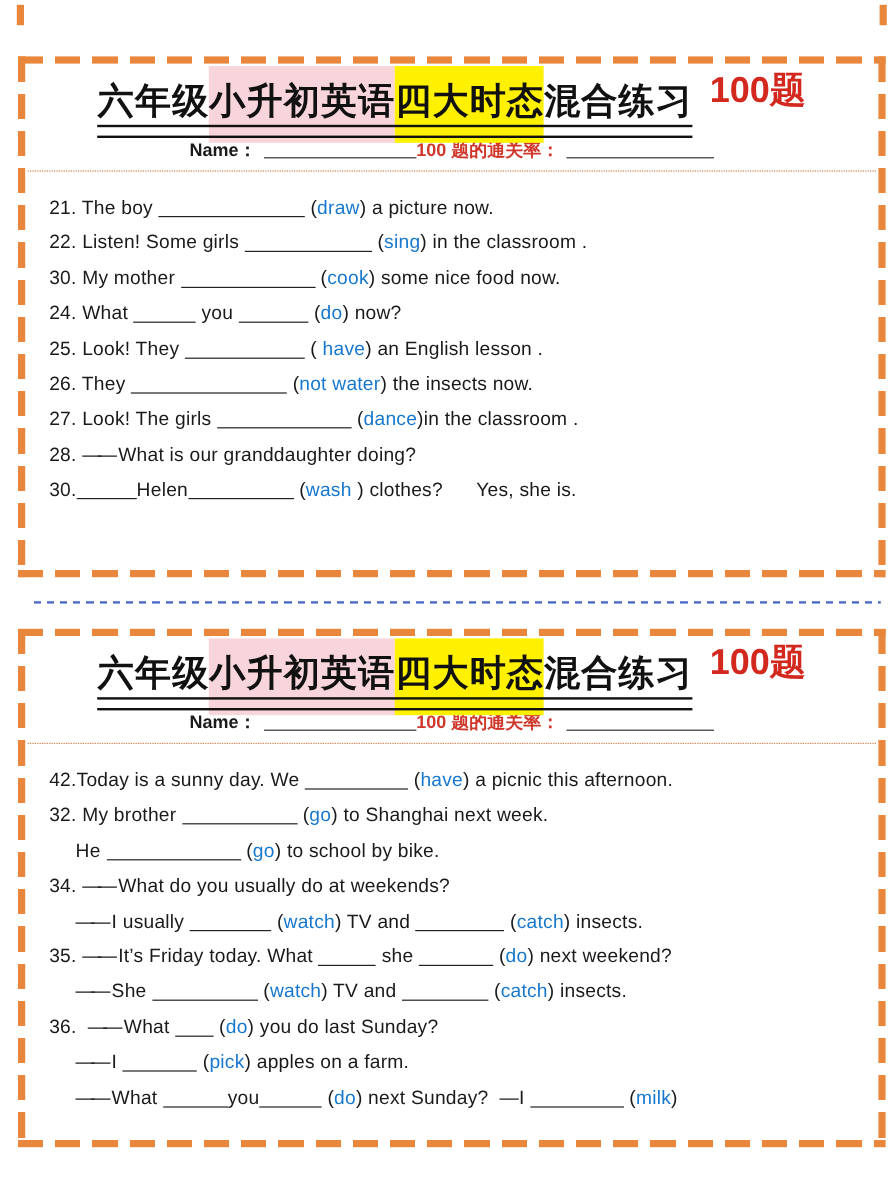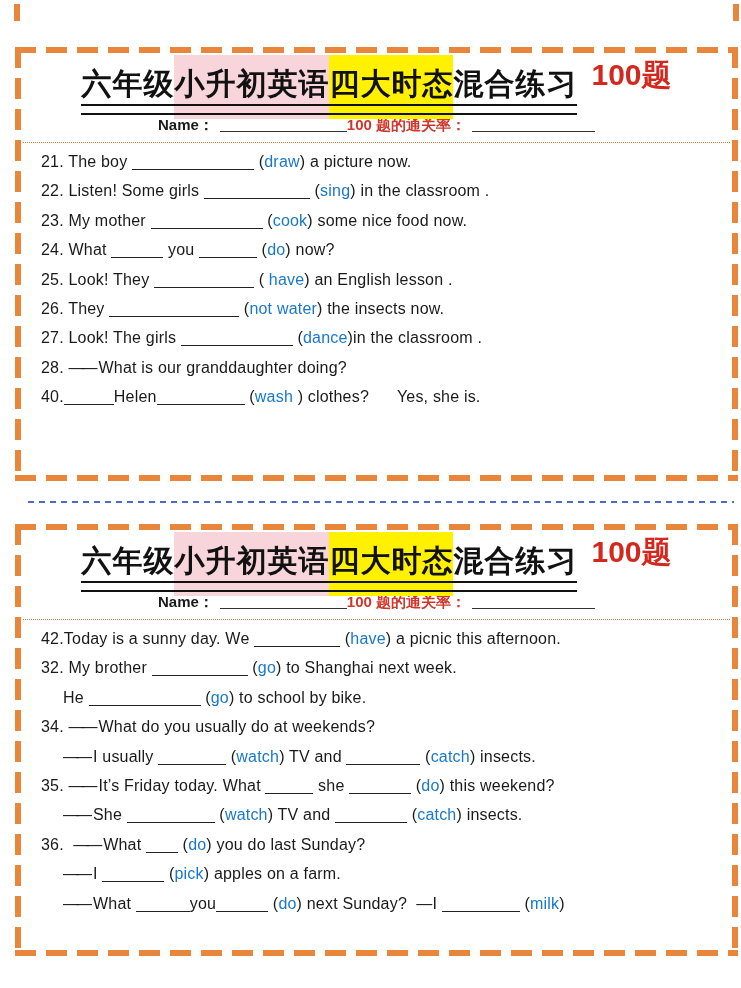--- a/index.html
+++ b/index.html
@@ -35,21 +35,21 @@
     white-space:nowrap;}
   .name-label{color:#1a1a1a;}
   .rate-label{color:#cf372b;}
   .nblank{display:inline-block;border-bottom:1.6px solid #333;height:13px;
     vertical-align:-2px;margin-left:6px;}
   .nblank.b1{width:127px;}
   .nblank.b2{width:123px;}
 
   .rule{margin:4px 8px 0 8px;border-top:1.5px dotted #d08048;height:0;}
 
-  .questions{margin:4px 0 0 26px;}
+  .questions{margin:16px 0 0 26px;}
   .qline{line-height:29.4px;height:29.4px;font-size:16px;font-weight:500;
     letter-spacing:.2px;white-space:nowrap;}
   .qline.indent{padding-left:22px;}
   .blank{display:inline-block;border-bottom:1.6px solid #222;height:14px;
     vertical-align:-3px;}
   .verb{color:#1778ce;}
   .dash{letter-spacing:-3px;margin-right:4px;}
 </style>
 </head>
 <body>
@@ -71,27 +71,27 @@
 
     <div class="name-row">
       <span class="name-label">Name：</span><span class="nblank b1"></span><span class="rate-label">100 题的通关率：</span><span class="nblank b2"></span>
     </div>
 
     <div class="rule"></div>
 
     <div class="questions">
         <div class="qline"><span class="txt">21. The boy </span><span class="blank" style="width: 122px;"></span><span class="txt"> (</span><span class="verb">draw</span><span class="txt">) a picture now.</span></div>
         <div class="qline"><span class="txt">22. Listen! Some girls </span><span class="blank" style="width: 106px;"></span><span class="txt"> (</span><span class="verb">sing</span><span class="txt">) in the classroom .</span></div>
-        <div class="qline"><span class="txt">23. My mother </span><span class="blank" style="width: 112px;"></span><span class="txt"> (</span><span class="verb">cook</span><span class="txt">) some nice food now.</span></div>
+        <div class="qline"><span class="txt">30. My mother </span><span class="blank" style="width: 112px;"></span><span class="txt"> (</span><span class="verb">cook</span><span class="txt">) some nice food now.</span></div>
         <div class="qline"><span class="txt">24. What </span><span class="blank" style="width: 52px;"></span><span class="txt"> you </span><span class="blank" style="width: 58px;"></span><span class="txt"> (</span><span class="verb">do</span><span class="txt">) now?</span></div>
         <div class="qline"><span class="txt">25. Look! They </span><span class="blank" style="width: 100px;"></span><span class="txt"> ( </span><span class="verb">have</span><span class="txt">) an English lesson .</span></div>
         <div class="qline"><span class="txt">26. They </span><span class="blank" style="width: 130px;"></span><span class="txt"> (</span><span class="verb">not water</span><span class="txt">) the insects now.</span></div>
         <div class="qline"><span class="txt">27. Look! The girls </span><span class="blank" style="width: 112px;"></span><span class="txt"> (</span><span class="verb">dance</span><span class="txt">)in the classroom .</span></div>
         <div class="qline"><span class="txt">28. </span><span class="dash">——</span><span class="txt">What is our granddaughter doing?</span></div>
-        <div class="qline"><span class="txt">40.</span><span class="blank" style="width: 50px;"></span><span class="txt">Helen</span><span class="blank" style="width: 88px;"></span><span class="txt"> (</span><span class="verb">wash</span><span class="txt"> ) clothes?&nbsp;&nbsp;&nbsp;&nbsp;&nbsp;&nbsp;Yes, she is.</span></div>
+        <div class="qline"><span class="txt">30.</span><span class="blank" style="width: 50px;"></span><span class="txt">Helen</span><span class="blank" style="width: 88px;"></span><span class="txt"> (</span><span class="verb">wash</span><span class="txt"> ) clothes?&nbsp;&nbsp;&nbsp;&nbsp;&nbsp;&nbsp;Yes, she is.</span></div>
       </div>
   </section>
 
   <div class="divider" style="top:501px;"></div>
 
   <section class="panel" style="top:524px;height:432px;">
     <div class="edge-h edge-top"></div>
     <div class="edge-h edge-bottom"></div>
     <div class="edge-v edge-left"></div>
     <div class="edge-v edge-right"></div>
@@ -105,21 +105,21 @@
     </div>
 
     <div class="rule"></div>
 
     <div class="questions">
         <div class="qline"><span class="txt">42.Today is a sunny day. We </span><span class="blank" style="width: 86px;"></span><span class="txt"> (</span><span class="verb">have</span><span class="txt">) a picnic this afternoon.</span></div>
         <div class="qline"><span class="txt">32. My brother </span><span class="blank" style="width: 96px;"></span><span class="txt"> (</span><span class="verb">go</span><span class="txt">) to Shanghai next week.</span></div>
         <div class="qline indent"><span class="txt">He </span><span class="blank" style="width: 112px;"></span><span class="txt"> (</span><span class="verb">go</span><span class="txt">) to school by bike.</span></div>
         <div class="qline"><span class="txt">34. </span><span class="dash">——</span><span class="txt">What do you usually do at weekends?</span></div>
         <div class="qline indent"><span class="dash">——</span><span class="txt">I usually </span><span class="blank" style="width: 68px;"></span><span class="txt"> (</span><span class="verb">watch</span><span class="txt">) TV and </span><span class="blank" style="width: 74px;"></span><span class="txt"> (</span><span class="verb">catch</span><span class="txt">) insects.</span></div>
-        <div class="qline"><span class="txt">35. </span><span class="dash">——</span><span class="txt">It’s Friday today. What </span><span class="blank" style="width: 48px;"></span><span class="txt"> she </span><span class="blank" style="width: 62px;"></span><span class="txt"> (</span><span class="verb">do</span><span class="txt">) this weekend?</span></div>
+        <div class="qline"><span class="txt">35. </span><span class="dash">——</span><span class="txt">It’s Friday today. What </span><span class="blank" style="width: 48px;"></span><span class="txt"> she </span><span class="blank" style="width: 62px;"></span><span class="txt"> (</span><span class="verb">do</span><span class="txt">) next weekend?</span></div>
         <div class="qline indent"><span class="dash">——</span><span class="txt">She </span><span class="blank" style="width: 88px;"></span><span class="txt"> (</span><span class="verb">watch</span><span class="txt">) TV and </span><span class="blank" style="width: 72px;"></span><span class="txt"> (</span><span class="verb">catch</span><span class="txt">) insects.</span></div>
         <div class="qline"><span class="txt">36.&nbsp; </span><span class="dash">——</span><span class="txt">What </span><span class="blank" style="width: 32px;"></span><span class="txt"> (</span><span class="verb">do</span><span class="txt">) you do last Sunday?</span></div>
         <div class="qline indent"><span class="dash">——</span><span class="txt">I </span><span class="blank" style="width: 62px;"></span><span class="txt"> (</span><span class="verb">pick</span><span class="txt">) apples on a farm.</span></div>
         <div class="qline indent"><span class="dash">——</span><span class="txt">What </span><span class="blank" style="width: 54px;"></span><span class="txt">you</span><span class="blank" style="width: 52px;"></span><span class="txt"> (</span><span class="verb">do</span><span class="txt">) next Sunday?&nbsp;&nbsp;—I </span><span class="blank" style="width: 78px;"></span><span class="txt"> (</span><span class="verb">milk</span><span class="txt">)</span></div>
       </div>
   </section>
 
 </div>
 
 </body></html>

